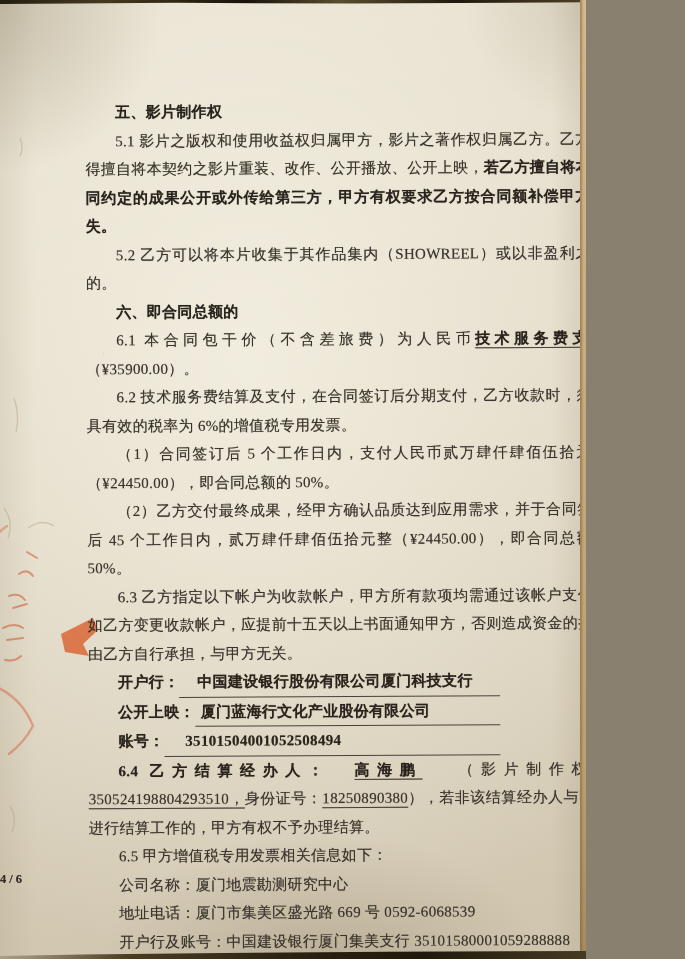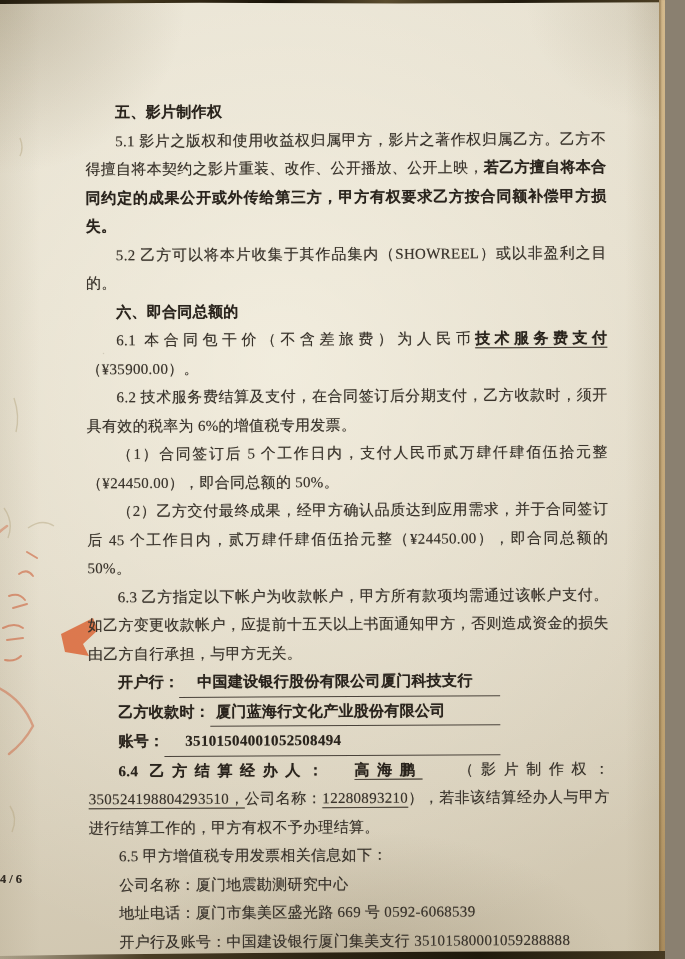--- a/index.html
+++ b/index.html
@@ -1,17 +1,17 @@
 <!DOCTYPE html>
 <html lang="zh"><head>
 <meta charset="utf-8">
 <style>
   html,body{margin:0;padding:0;background:#8a8070;}
   .scan{
-    position:relative;width:665px;height:959px;overflow:hidden;
+    position:relative;width:586px;height:959px;overflow:hidden;
     background:
       radial-gradient(ellipse 120% 90% at 42% 38%, rgba(255,252,240,.55), rgba(255,252,240,0) 70%),
       linear-gradient(173deg,#e7e1d1 0%,#e2dbc9 30%,#ded6c3 55%,#d6cdb8 80%,#cfc5ae 100%);
     font-family:"Liberation Serif","DejaVu Serif",serif;
   }
   
   .edge-top{position:absolute;top:0;left:0;width:100%;height:4px;
     background:linear-gradient(90deg,#241d10 0%,#45391f 18%,#191309 42%,#5a4c2e 58%,#201a0e 78%,#4c3f24 100%);
     clip-path:polygon(0 0,100% 0,100% 55%,60% 90%,30% 70%,0 100%);}
   .edge-bottom{position:absolute;bottom:0;left:0;width:100%;height:11px;
@@ -89,28 +89,28 @@
       <p class="para"><span>6.1 本合同包干价（不含差旅费）为人民币</span><span class="b u">技术服务费支付</span><span>（¥35900.00）。</span></p>
       <p class="para"><span>6.2 技术服务费结算及支付，在合同签订后分期支付，乙方收款时，须开具有效的税率为 6%的增值税专用发票。</span></p>
       <p class="para"><span>（1）合同签订后 5 个工作日内，支付人民币贰万肆仟肆佰伍拾元整（¥24450.00），即合同总额的 50%。</span></p>
       <p class="para"><span>（2）乙方交付最终成果，经甲方确认品质达到应用需求，并于合同签订后 45 个工作日内，贰万肆仟肆佰伍拾元整（¥24450.00），即合同总额的 50%。</span></p>
       <p class="para"><span>6.3 乙方指定以下帐户为收款帐户，甲方所有款项均需通过该帐户支付。如乙方变更收款帐户，应提前十五天以上书面通知甲方，否则造成资金的损失由乙方自行承担，与甲方无关。</span></p>
       <p class="field">
         <span class="b lbl">开户行：</span>
         <span class="b u" style="padding-left: 1.2em;">中国建设银行股份有限公司厦门科技支行</span>
       </p>
       <p class="field">
-        <span class="b lbl">乙方收款时：</span>
+        <span class="b lbl">公开上映：</span>
         <span class="b u" style="padding-left: 0.4em;">厦门蓝海行文化产业股份有限公司</span>
       </p>
       <p class="field">
         <span class="b lbl">账号：</span>
         <span class="b u" style="padding-left: 1.4em;">35101504001052508494</span>
       </p>
-      <p class="para"><span class="b">6.4 乙方结算经办人：</span><span class="b u" style="padding-left: 1.6em; padding-right: 2.4em;">高海鹏</span><span>（影片制作权：</span><span class="u">350524198804293510，</span><span>公司名称：</span><span class="u">12280893210</span><span>），若非该结算经办人与甲方进行结算工作的，甲方有权不予办理结算。</span></p>
+      <p class="para"><span class="b">6.4 乙方结算经办人：</span><span class="b u" style="padding-left: 1.6em; padding-right: 2.4em;">高海鹏</span><span>（影片制作权：</span><span class="u">350524198804293510，</span><span>身份证号：</span><span class="u">18250890380</span><span>），若非该结算经办人与甲方进行结算工作的，甲方有权不予办理结算。</span></p>
       <p class="para"><span>6.5 甲方增值税专用发票相关信息如下：</span></p>
       <p class="para"><span>公司名称：厦门地震勘测研究中心</span></p>
       <p class="para"><span>地址电话：厦门市集美区盛光路 669 号 0592-6068539</span></p>
       <p class="para"><span>开户行及账号：中国建设银行厦门集美支行 35101580001059288888</span></p>
       <p class="para"></p>
     </div>
 
   <div class="page-number">4/6</div>
 
   <div class="specks"></div>

